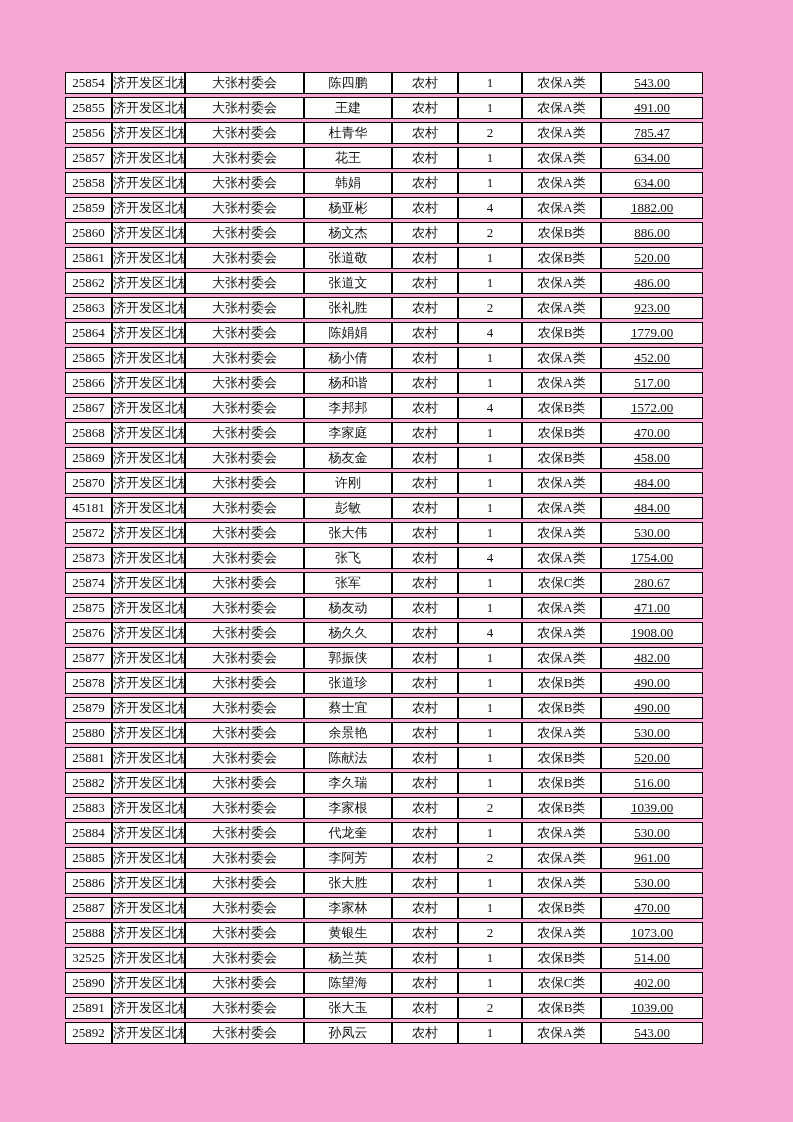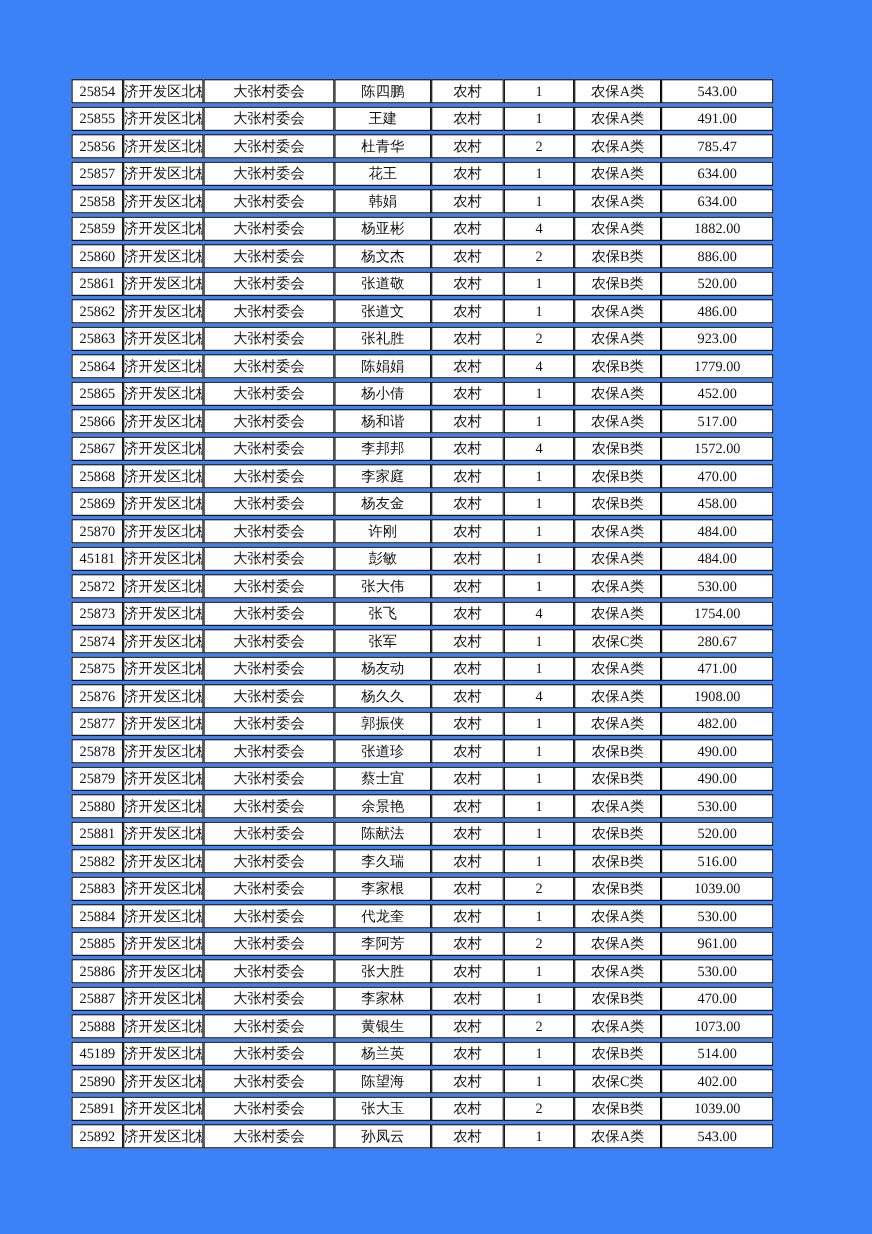--- a/index.html
+++ b/index.html
@@ -4,21 +4,21 @@
 <style>
   html, body {
     margin: 0;
     padding: 0;
     background: #ffffff;
   }
   .page {
     position: relative;
     width: 793px;
     height: 1122px;
-    background: #3b82f6;
+    background: #f9a8d4;
     overflow: hidden;
     font-family: "Liberation Serif", "DejaVu Serif", serif;
     color: #111111;
   }
   table.roster {
     position: absolute;
     left: 65px;
     top: 69px;
     border-collapse: separate;
     border-spacing: 0 3px;
@@ -32,21 +32,21 @@
     padding: 0;
     font-size: 13px;
     line-height: 20px;
     text-align: center;
     white-space: nowrap;
     overflow: hidden;
     background: #ffffff;
   }
   td.col-id     { text-align: right; padding-right: 2px; }
   td.col-district { text-align: center; }
-  td.col-amount { text-align: right; padding-right: 27px; }
+  td.col-amount { text-align: right; padding-right: 27px; text-decoration: underline; }
 </style>
 </head>
 <body>
 
 <div class="page">
   <table class="roster">
     <colgroup>
       <col style="width:47px">
       <col style="width:73px">
       <col style="width:119px">
@@ -401,21 +401,21 @@
           <td class="col-id">25888</td>
           <td class="col-district">济开发区北杨寨</td>
           <td class="col-village">大张村委会</td>
           <td class="col-name">黄银生</td>
           <td class="col-type">农村</td>
           <td class="col-count">2</td>
           <td class="col-category">农保A类</td>
           <td class="col-amount">1073.00</td>
         </tr>
         <tr>
-          <td class="col-id">45189</td>
+          <td class="col-id">32525</td>
           <td class="col-district">济开发区北杨寨</td>
           <td class="col-village">大张村委会</td>
           <td class="col-name">杨兰英</td>
           <td class="col-type">农村</td>
           <td class="col-count">1</td>
           <td class="col-category">农保B类</td>
           <td class="col-amount">514.00</td>
         </tr>
         <tr>
           <td class="col-id">25890</td>

